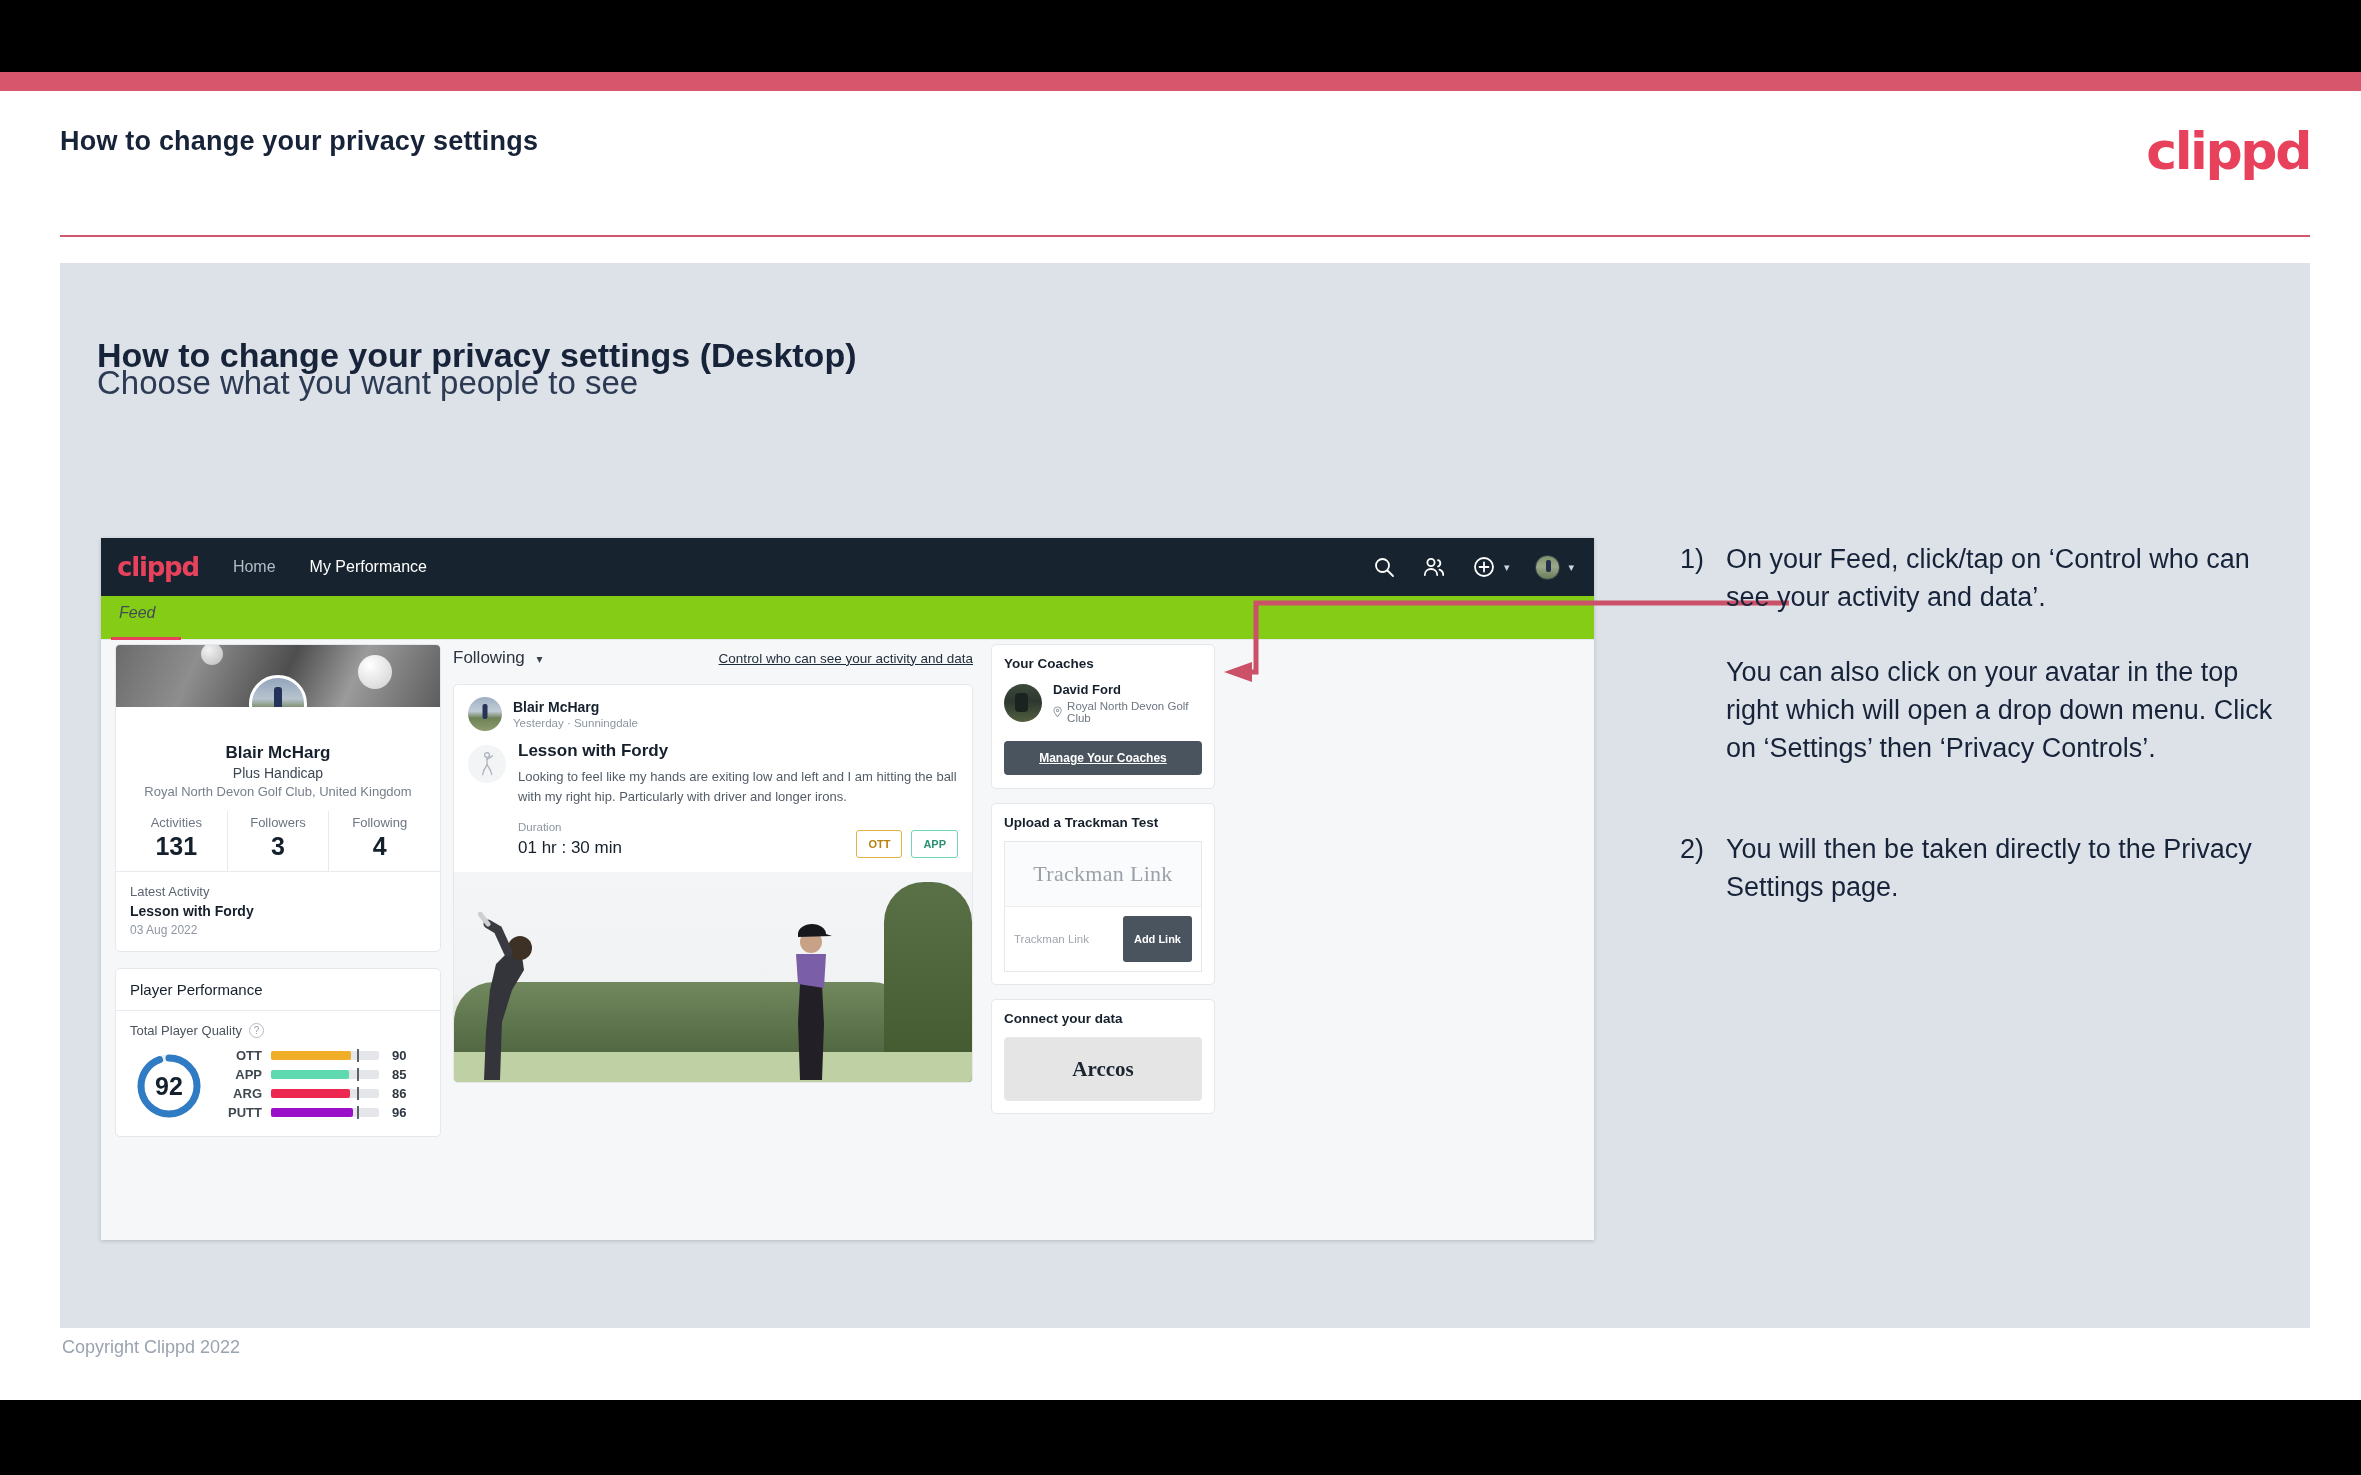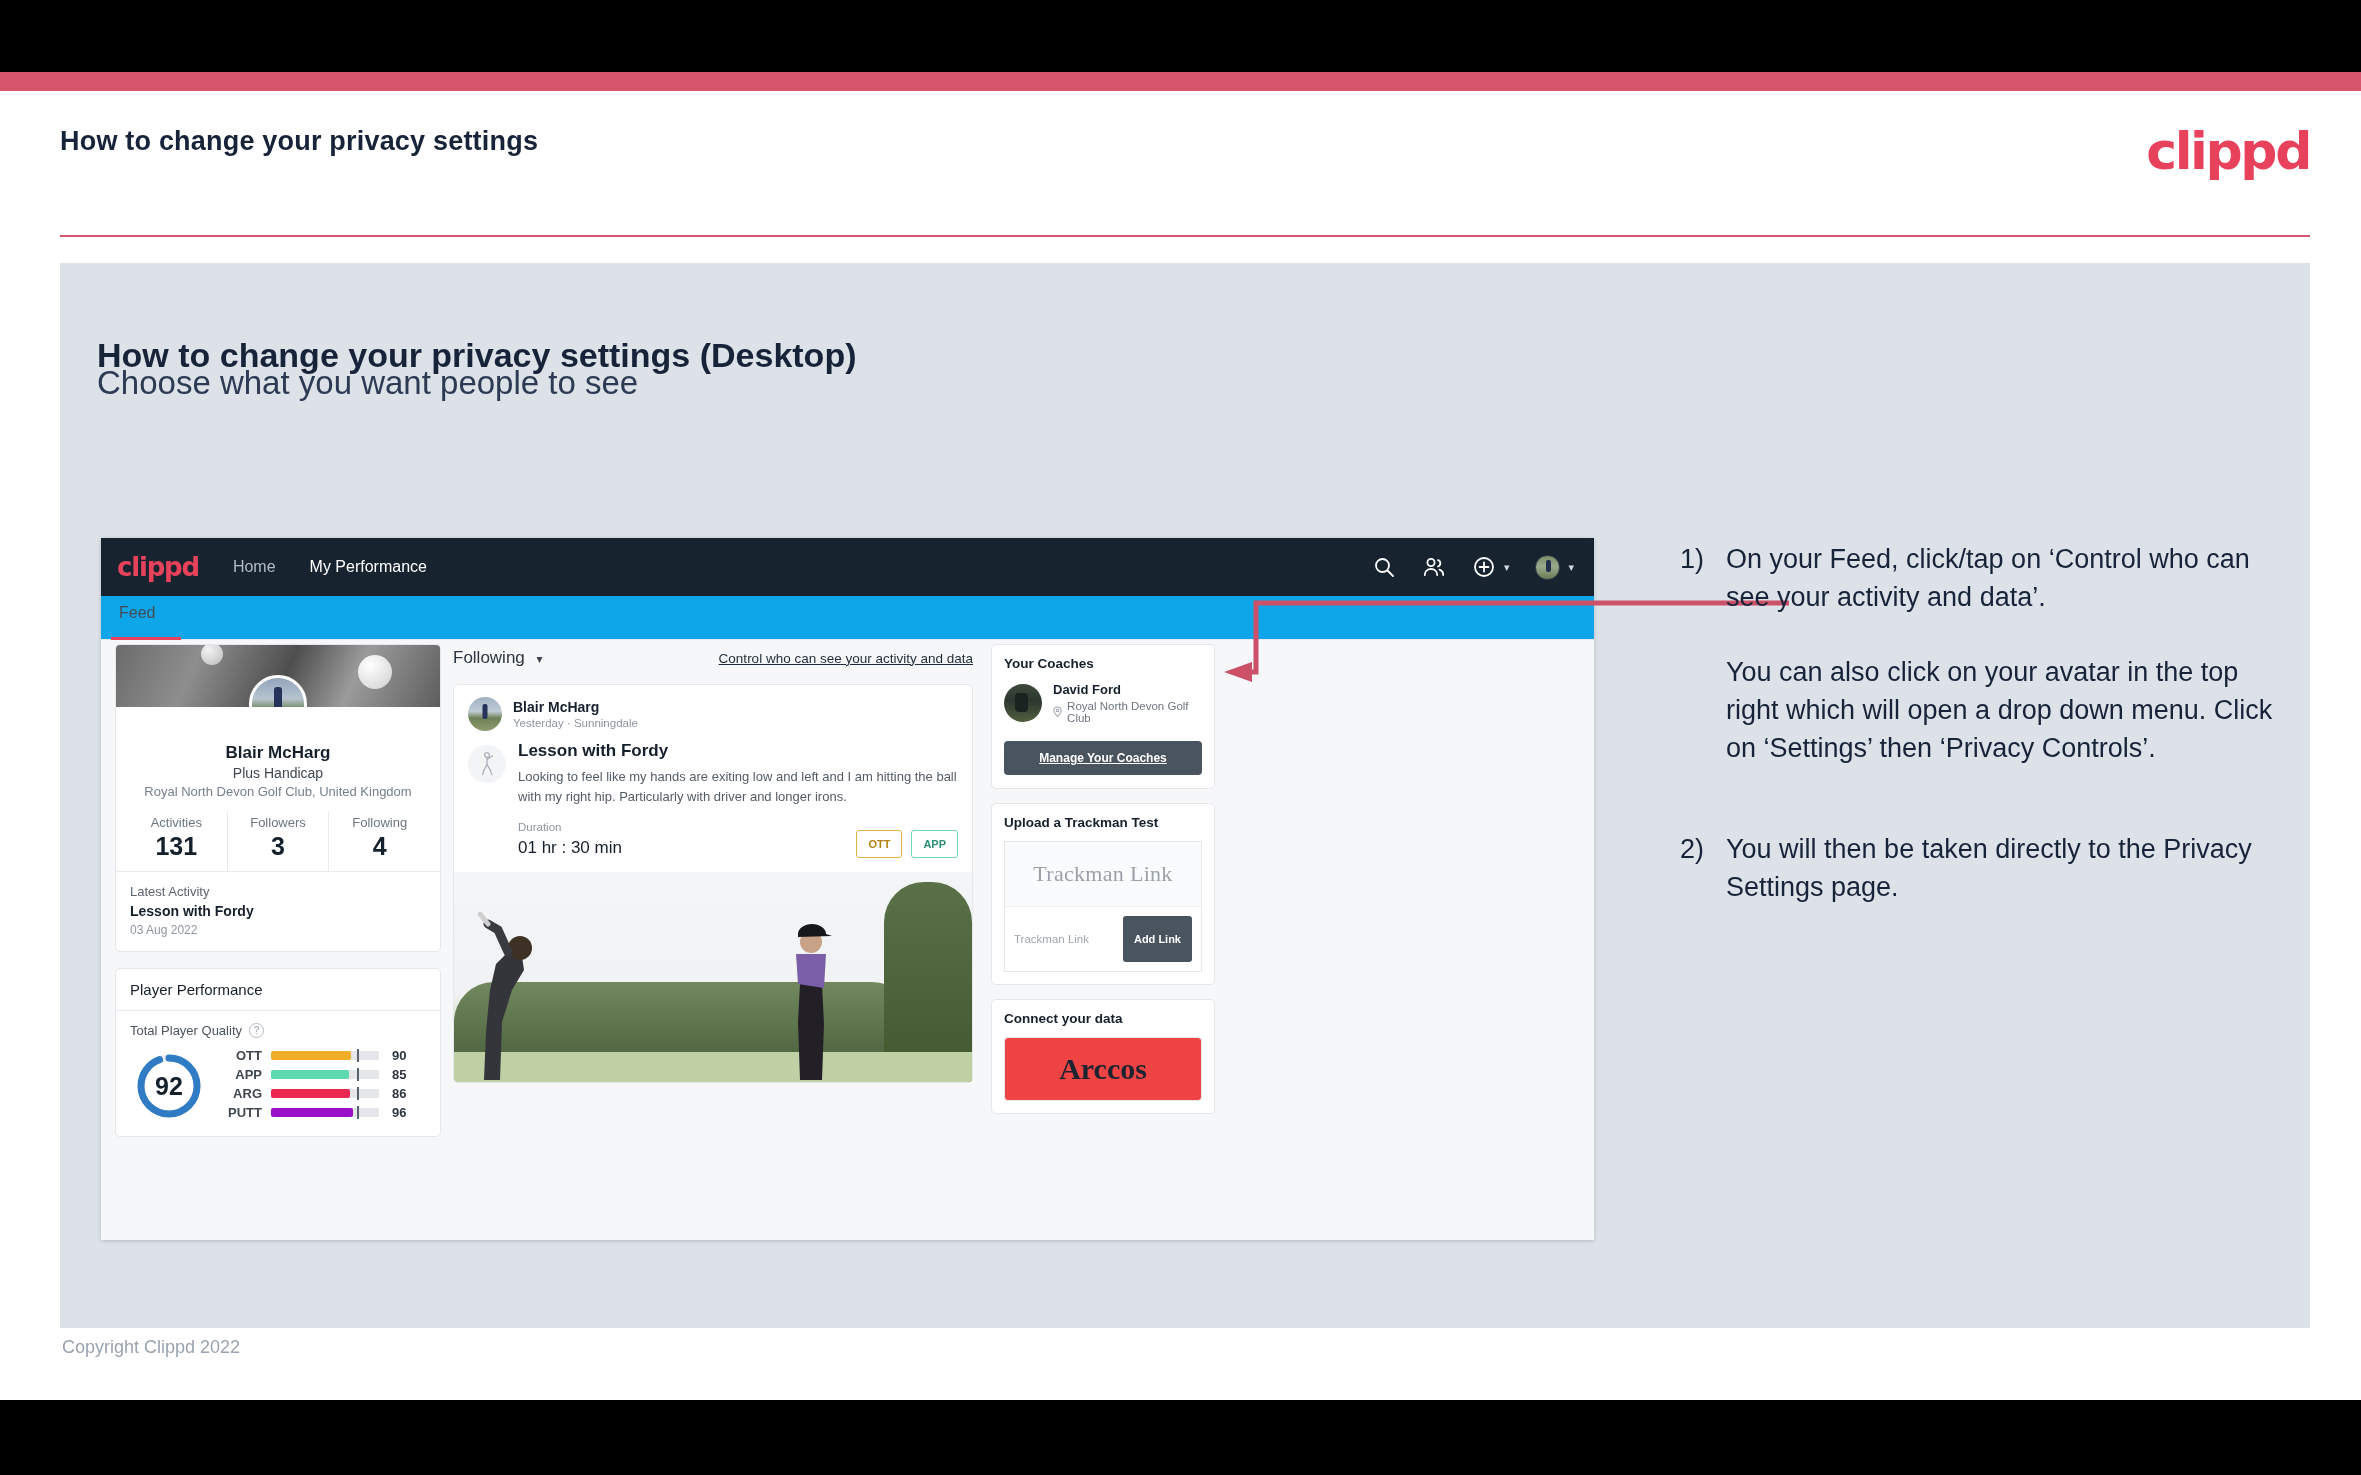--- a/index.html
+++ b/index.html
@@ -77,21 +77,21 @@
   }
   .nav-avatar::after{
     content:""; position:absolute; left:10px; top:4px; width:5px; height:12px;
     background:#23304b; border-radius:2px;
   }
   .caret { font-size:11px; color:#cfd6dc; margin-left:-18px; }
 
   
   .tabrow {
     position:absolute; left:0; top:58px; width:1493px; height:44px;
-    background:#0ea5e9; border-bottom:1px solid #e6e8eb;
+    background:#84cc16; border-bottom:1px solid #e6e8eb;font-style:italic;
   }
   .tab {
     position:absolute; left:18px; top:8px; font-size:16px; color:#444d56;
   }
   .tab-underline { position:absolute; left:10px; top:41px; width:70px; height:3px; background:#e8415c; }
 
   
   .app-body { position:absolute; left:0; top:102px; width:1493px; height:600px; background:#f6f7f9; }
 
   
@@ -237,22 +237,22 @@
   }
   .trackman-input {
     display:flex; align-items:center; border-top:1px solid #eceef0; padding:9px 9px;
   }
   .tm-placeholder { font-size:11.5px; color:#a0a7af; flex:1; }
   .btn-addlink {
     background:#4a545e;color:#fff;font-size:11px;font-weight:700;padding:17px 11px;border-radius:3px;
   }
   .arccos-box {
     margin:0 12px 12px; border:1px solid #e5e7ea; border-radius:4px; height:64px;
-    background:#ef4444; display:flex; align-items:center; justify-content:center;
-    font-family:"Liberation Serif", serif; font-size:30px; font-weight:700; color:#1b2430;
+    background:#e5e5e5; display:flex; align-items:center; justify-content:center;
+    font-family:"Liberation Serif", serif; font-size:21px; font-weight:700; color:#1b2430;
   }
 
   
   .callout { position:absolute; left:0; top:0; width:2361px; height:1475px; pointer-events:none; }
 
   
   .instructions { position:absolute; left:1680px; top:540px; width:600px; }
   .ins-item { display:flex; margin-bottom:0; }
   .ins-num { width:46px; flex:0 0 46px; font-size:27px; color:#172339; line-height:1.42; }
   .ins-text { font-size:27px; color:#172339; line-height:1.42; }

